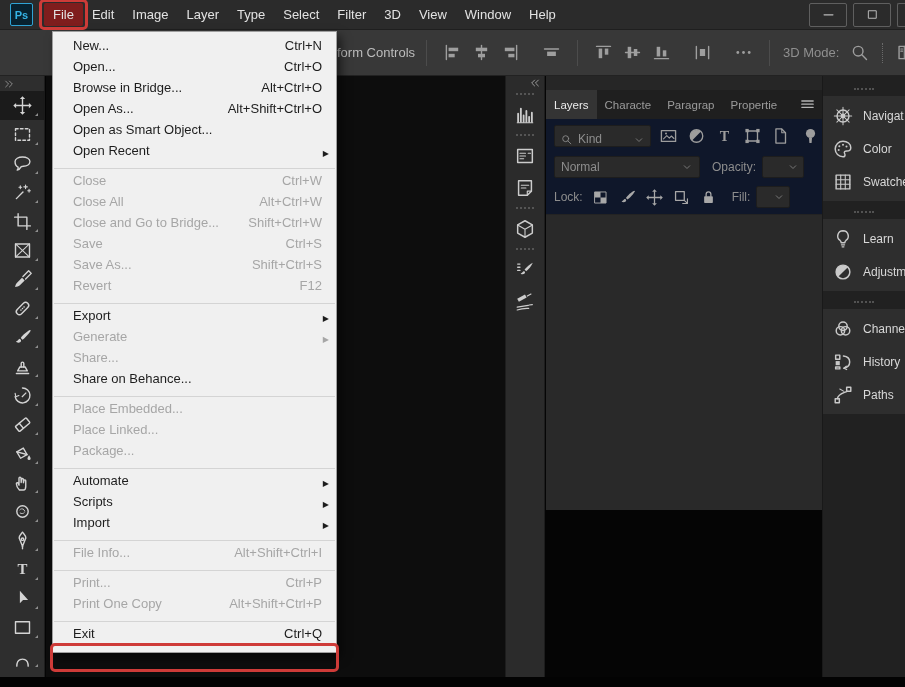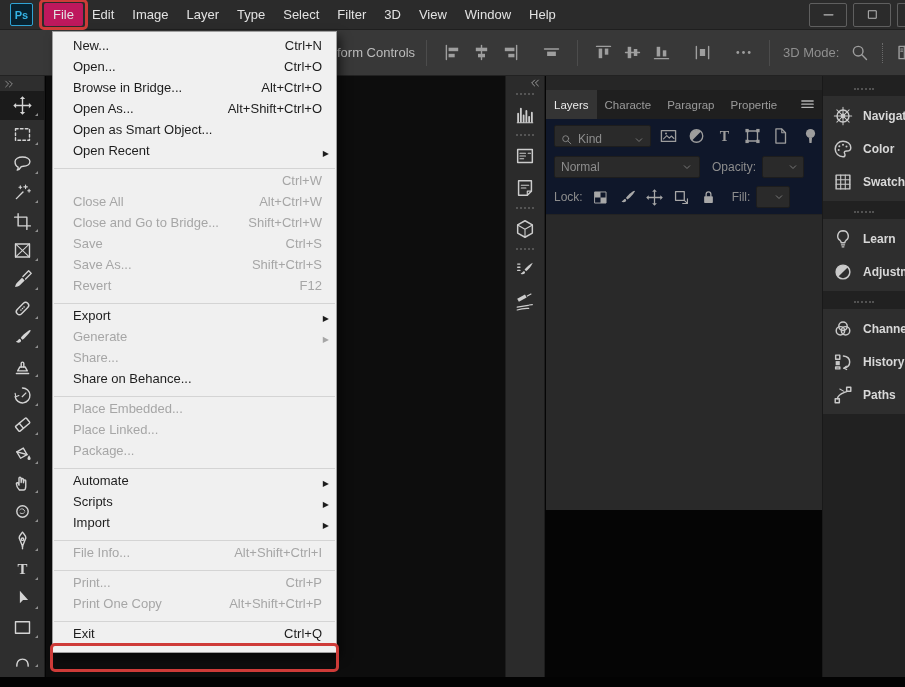--- a/index.html
+++ b/index.html
@@ -8,21 +8,21 @@
   svg{display:block}
 
   
   .menubar{position:absolute;left:0;top:0;width:905px;height:30px;background:#2b2b2b;
            border-bottom:1px solid #1f1f1f;display:flex;align-items:center;z-index:30;box-sizing:border-box}
   .ps-logo{width:21px;height:21px;margin-left:10px;background:#08222f;border:1px solid #2fa3d4;
            border-radius:2px;color:#35b3e5;font-size:11px;font-weight:bold;display:flex;
            align-items:center;justify-content:center;flex:none}
   .menus{display:flex;margin-left:11px;align-items:center;height:100%}
   .menu-item{padding:4px 9px;font-size:13px;color:#e2e2e2;border-radius:2px;white-space:nowrap}
-  .menu-item.active{background:#be185d}
+  .menu-item.active{background:#7f1d1d}
   .win-controls{margin-left:auto;display:flex;align-items:center;height:100%}
   .win-btn{width:36px;height:22px;margin-right:6px;border:1px solid #5f5f5f;border-radius:2px;
            display:flex;align-items:center;justify-content:center;color:#b9b9b9}
   .win-btn svg{width:15px;height:15px}
   .win-sliver{width:7px;height:22px;border:1px solid #5f5f5f;border-right:none;border-radius:2px 0 0 2px}
 
   
   .optionsbar{position:absolute;left:0;top:30px;width:905px;height:46px;background:#383838;
               border-bottom:1px solid #222;display:flex;align-items:center;z-index:5;
               padding-left:337px;box-sizing:border-box;color:#a9a9a9}
@@ -88,21 +88,21 @@
   .lock-icon{width:19px;height:19px;margin-left:8px;color:#a8a8a8;flex:none}
   .fill-label{margin-left:14px;white-space:nowrap}
   .lp-body{flex:1;background:#292929;border-top:1px solid #232323;margin-top:2px}
 
   
   .strip{position:absolute;left:822px;top:76px;width:83px;height:601px;background:#212121;
          border-left:1px solid #191919;box-sizing:border-box;padding-top:12px;overflow:hidden}
   .strip-handle{width:20px;height:2px;border-top:2px dotted #525252;margin:0 auto 4px}
   .strip-group{background:#2e2e2e;padding:3px 0;margin-bottom:10px}
   .strip-item{height:33px;display:flex;align-items:center;padding-left:9px;color:#d8d8d8;
-              font-size:12px;font-weight:bold;white-space:nowrap;overflow:hidden}
+              font-size:12px;font-weight:normal;white-space:nowrap;overflow:hidden}
   .strip-item .ic{width:22px;height:22px;margin-right:9px;color:#c9c9c9;flex:none}
 
   .bottom-strip{position:absolute;left:0;top:677px;width:905px;height:10px;background:#030303;z-index:40}
 
   
   .menu-popup{position:absolute;left:52px;top:31px;width:285px;background:#f0f0f0;
               border:1px solid #9f9f9f;box-shadow:4px 5px 9px rgba(0,0,0,.55);z-index:50;
               padding:6px 0 5px;box-sizing:border-box}
   .mi{height:21px;display:flex;align-items:flex-start;font-size:13px;color:#1d1d1d;
       padding:0 14px 0 20px;position:relative}
@@ -764,20 +764,21 @@
       </div>
       <div class="mi">
         <span class="lbl">Open as Smart Object...</span>
       </div>
       <div class="mi">
         <span class="lbl">Open Recent</span>
         <span class="arrow">▶</span>
       </div>
       <div class="msep"></div>
       <div class="mi disabled">
+        <span class="lbl">Close</span>
         <span class="sc">Ctrl+W</span>
       </div>
       <div class="mi disabled">
         <span class="lbl">Close All</span>
         <span class="sc">Alt+Ctrl+W</span>
       </div>
       <div class="mi disabled">
         <span class="lbl">Close and Go to Bridge...</span>
         <span class="sc">Shift+Ctrl+W</span>
       </div>

